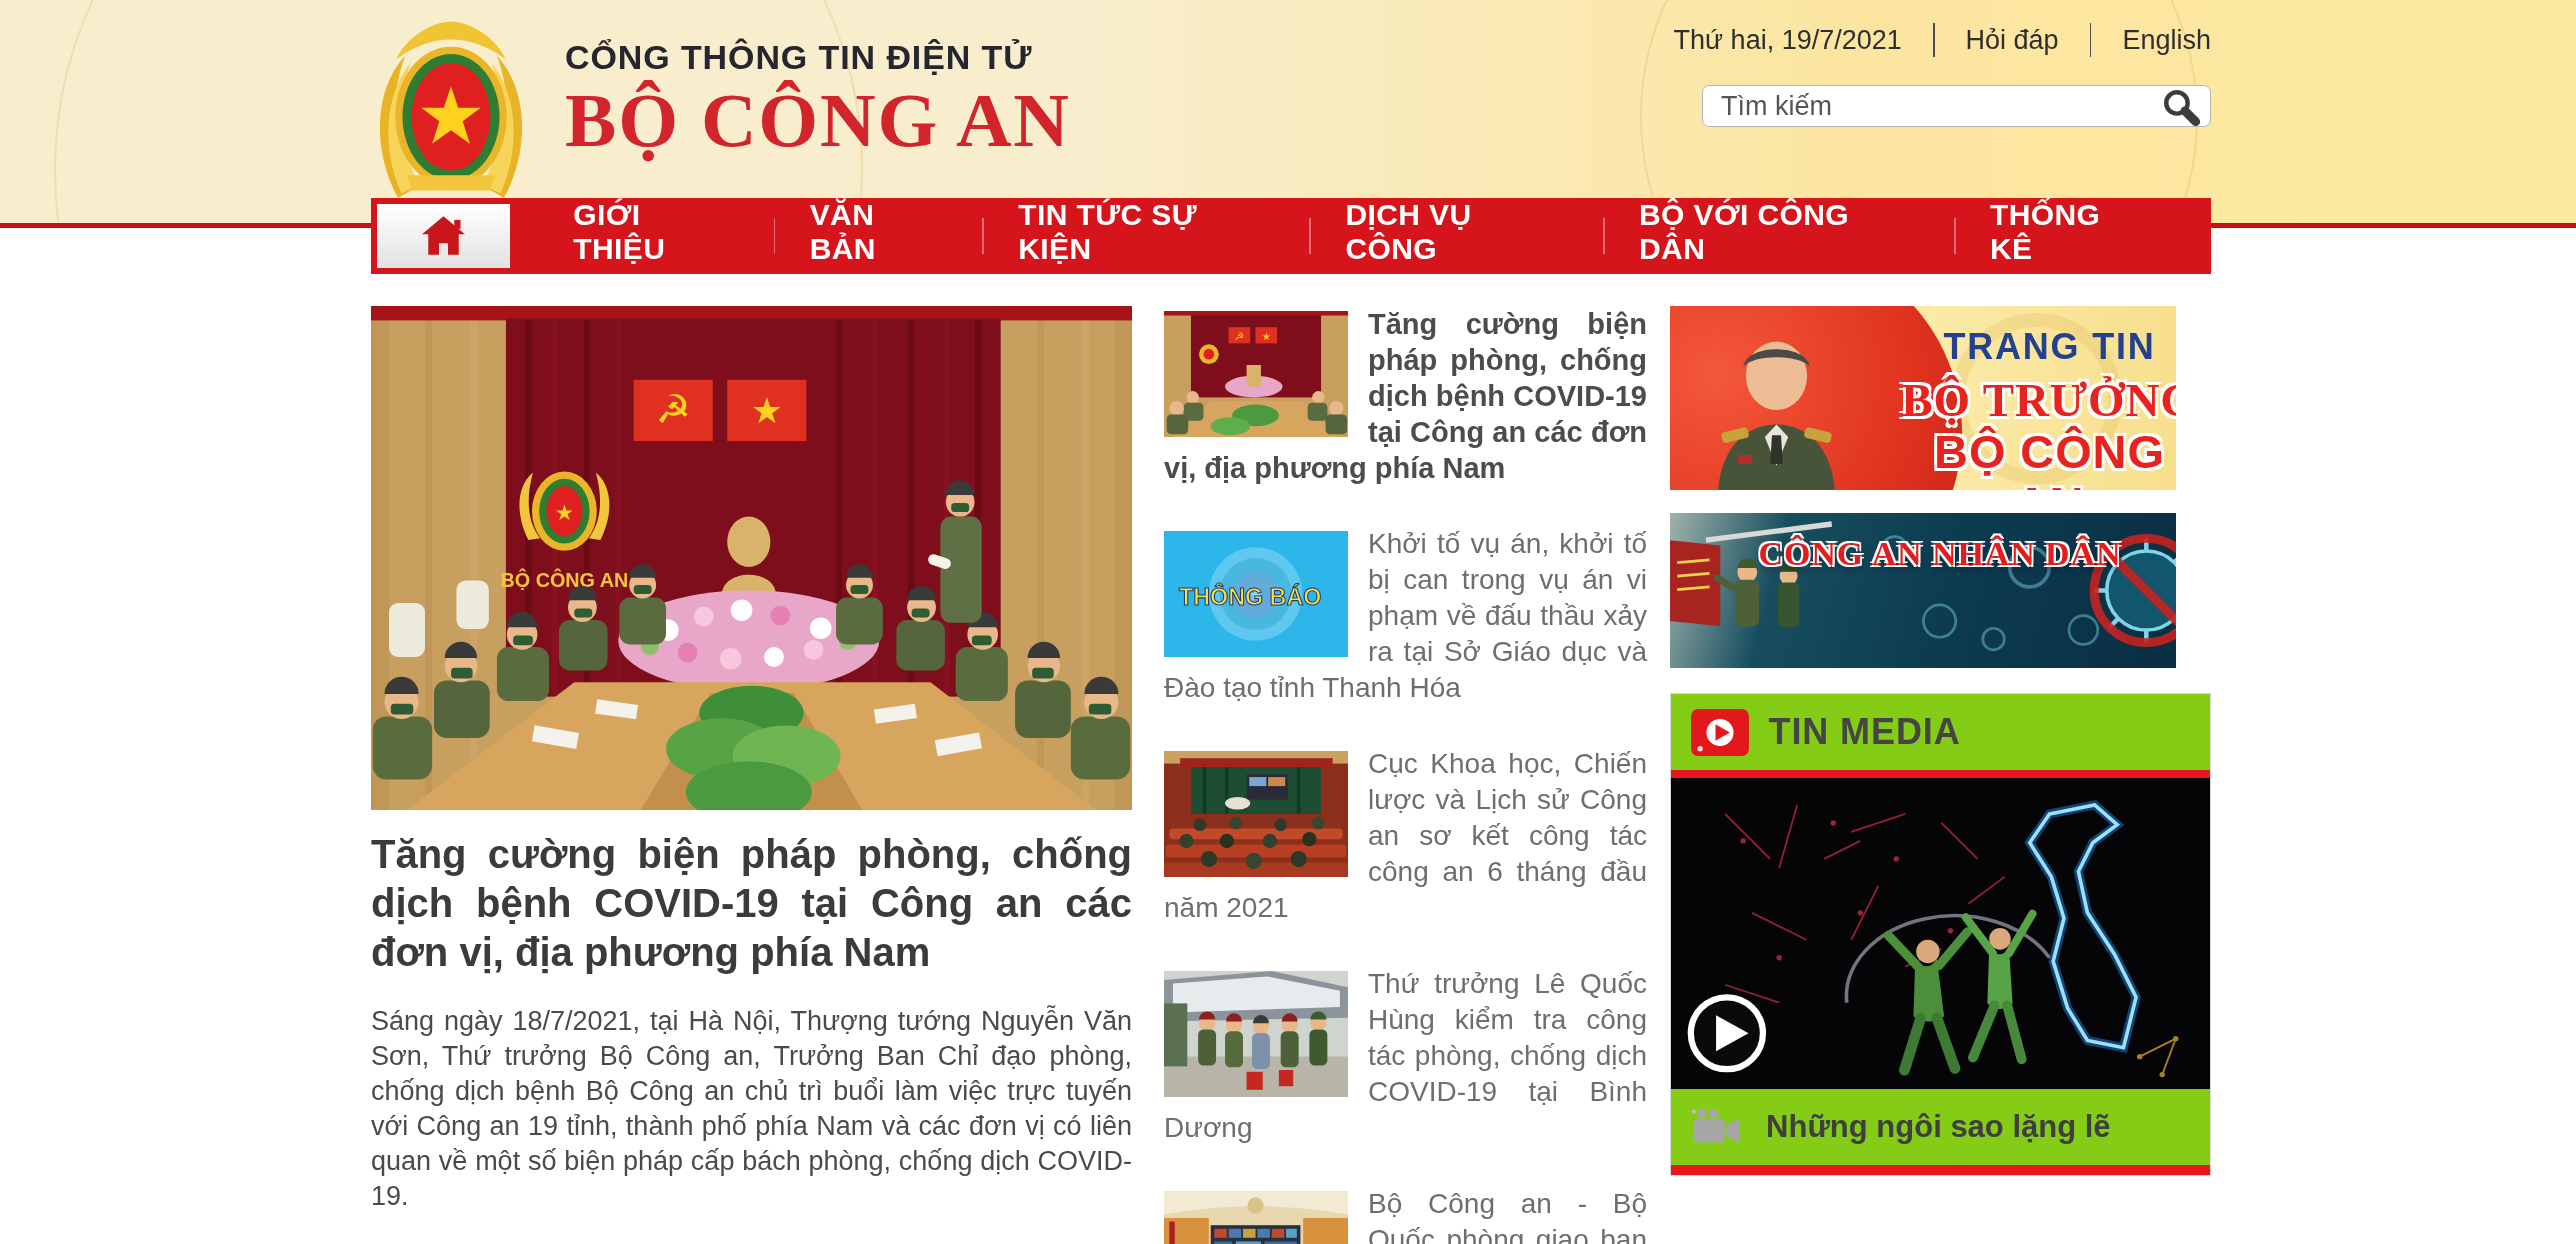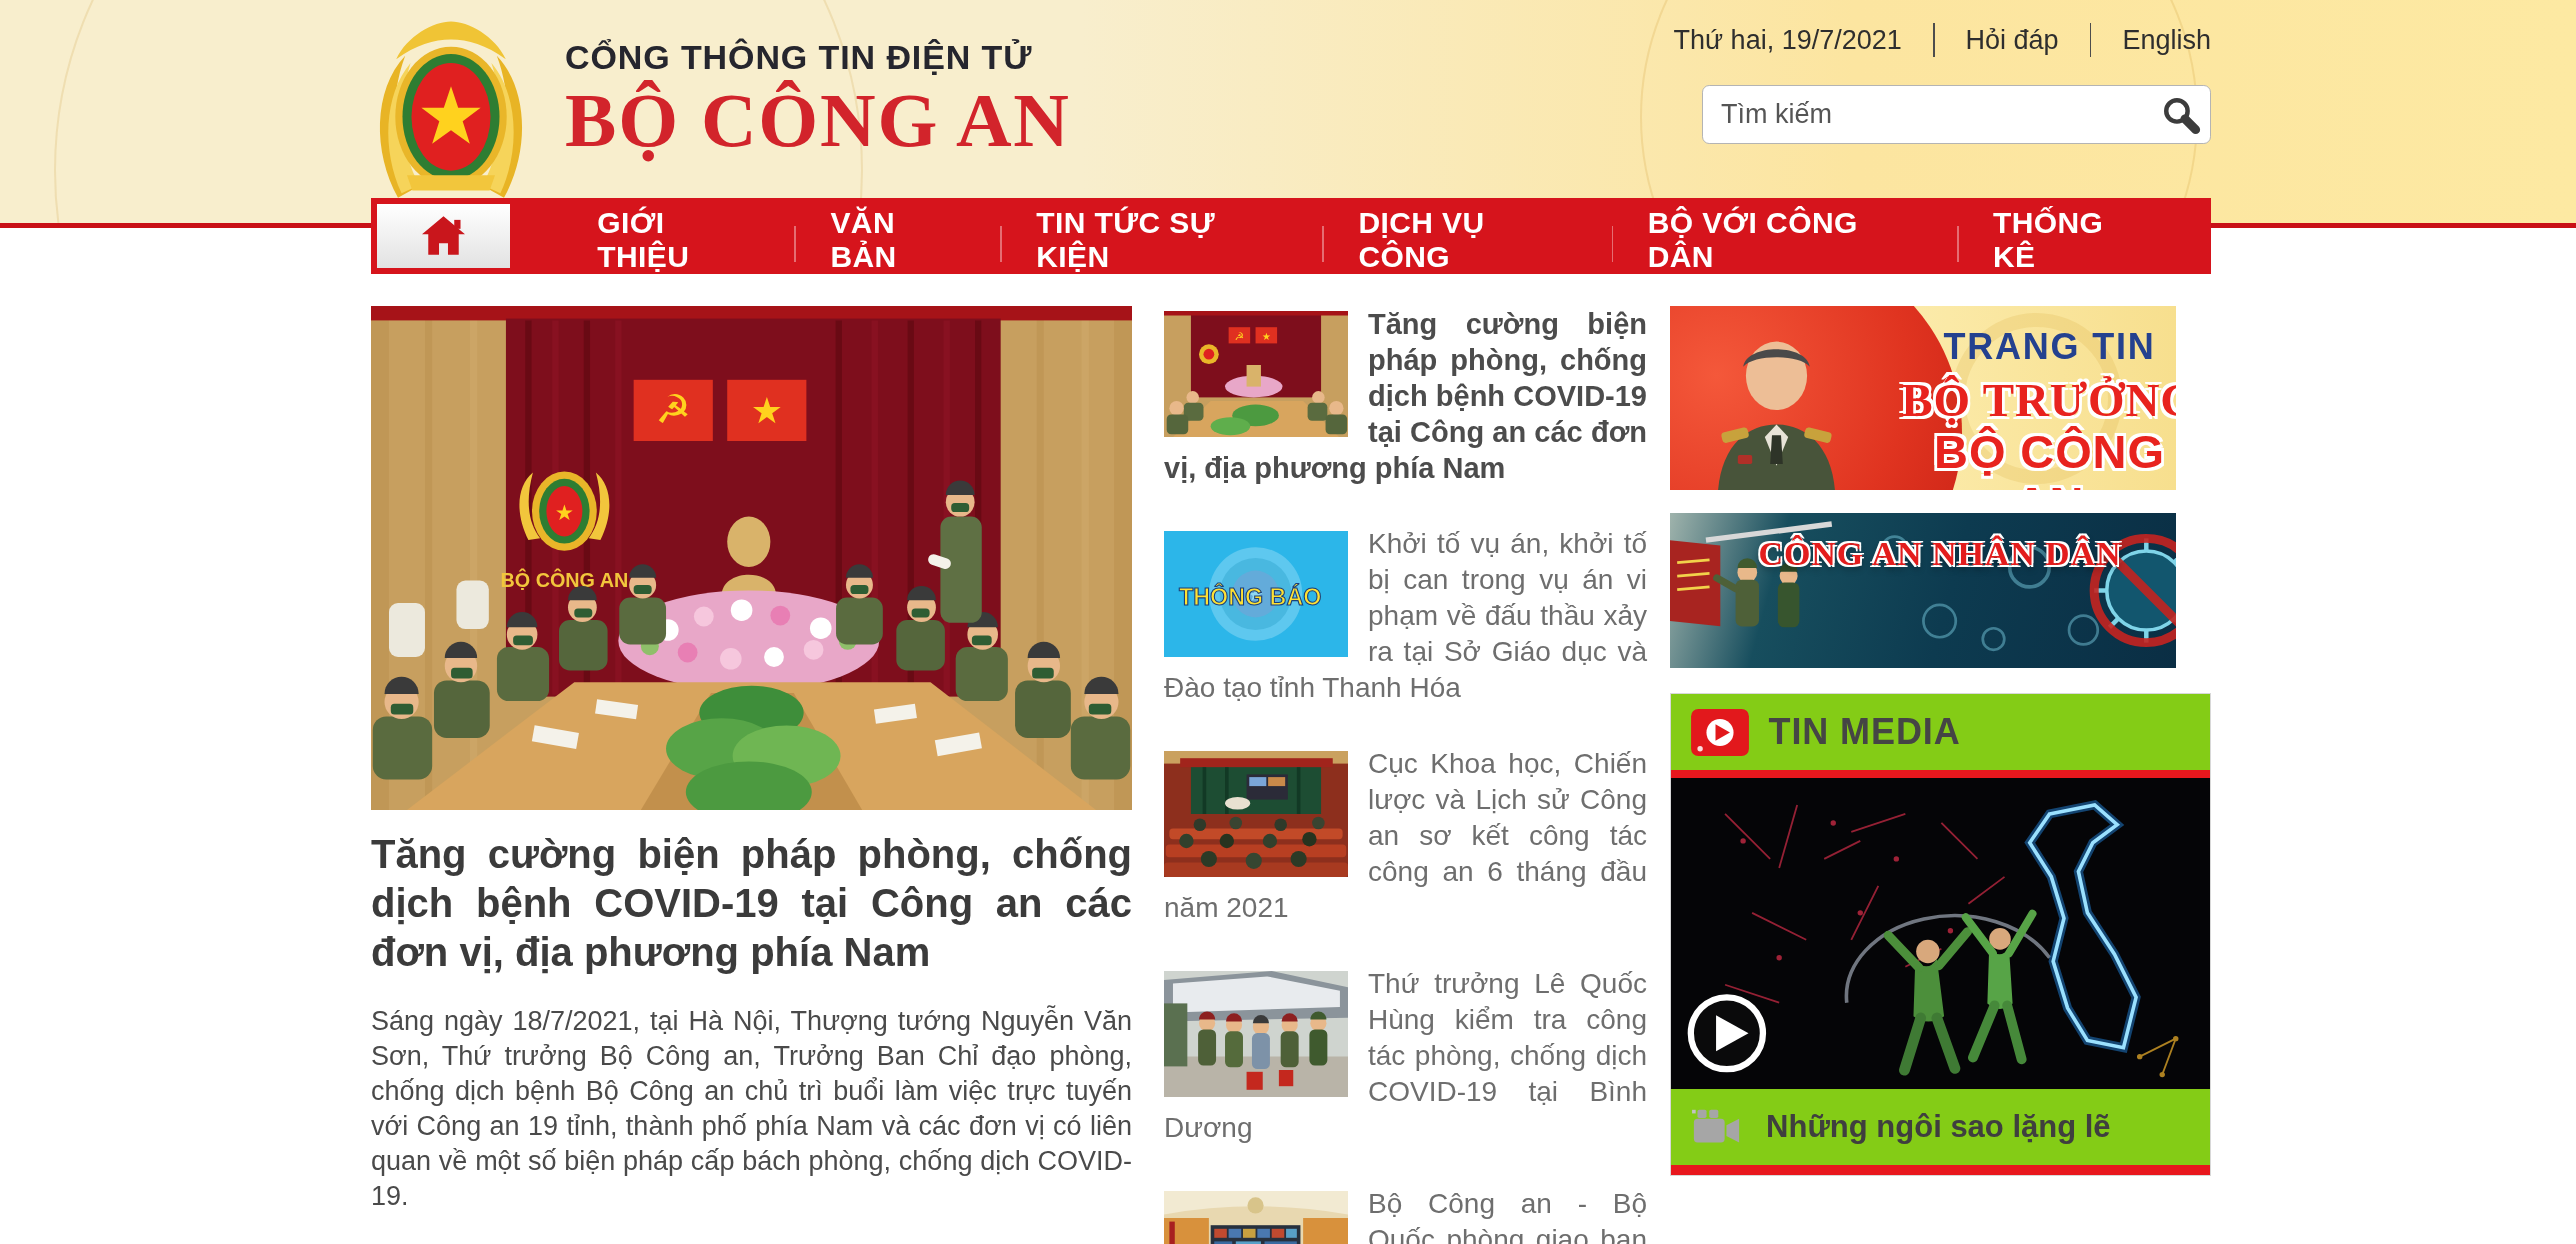--- a/index.html
+++ b/index.html
@@ -17,36 +17,36 @@
     border:2.7px solid rgba(210,160,60,.22); border-radius:50%; }
   .logo { position:absolute; left:371px; top:9px; width:160px; height:212px; }
   .site-titles { position:absolute; left:565px; top:38px; }
   .pretitle { font-size:34px; font-weight:bold; color:#26262e; letter-spacing:0.9px; }
   .main-title { margin-top:5.4px; font-family:"Liberation Serif", serif; font-weight:bold;
     font-size:77px; color:#d2242b; letter-spacing:1.8px; line-height:1; }
   .topbar { position:absolute; top:23.4px; right:365px; display:flex; align-items:center; gap:31px;
     font-size:27px; color:#2e2e2e; }
   .topbar .divider { width:1.8px; height:34px; background:#4d4d4d; }
   .topbar a { color:#2e2e2e; text-decoration:none; cursor:pointer; }
-  .search-box { position:absolute; top:85px; right:365px; width:509px; height:59px;
+  .search-box { position:absolute; top:85px; right:365px; width:509px; height:42px;
     background:#ffffff; border:1.8px solid #b4b4b4; border-radius:7.2px;
     display:flex; align-items:center; }
   .search-box input { flex:1; border:none; outline:none; background:transparent;
     font-size:27px; color:#333; padding:0 18px; font-family:"Liberation Sans",sans-serif; }
   .search-box input::placeholder { color:#555; opacity:1; }
   .search-btn { width:59px; height:100%; display:flex; align-items:center; justify-content:center;
     cursor:pointer; background:none; border:none; }
 
   
   .main-nav { position:absolute; left:371px; top:198px; width:1840px; height:76px;
     background:#d6141c; display:flex; align-items:stretch; z-index:5; }
   .home-btn { width:133px; margin:6.3px 0 6.3px 6.3px; background:linear-gradient(#ffffff,#e2e2e2);
     display:flex; align-items:center; justify-content:center; cursor:pointer; }
-  .nav-menu { flex:1; display:flex; list-style:none; align-items:flex-end;
-    justify-content:space-between; padding:0 27px;margin-left:24px; }
+  .nav-menu { flex:1; display:flex; list-style:none; align-items:flex-start;
+    justify-content:space-between; padding:0 27px; }
   .nav-menu li { display:flex; align-items:center; padding:0 36px; position:relative; cursor:pointer; }
   .nav-menu li + li::before { content:""; position:absolute; left:0; top:20px; width:1.8px; height:36px;
     background:rgba(255,255,255,.38); }
   .nav-menu li span { color:#ffffff; font-weight:bold; font-size:30px; letter-spacing:0.4px; }
 
   
   .content { position:absolute; left:371px; top:306px; width:1840px; display:flex; }
   .col-left   { width:761px; }
   .col-mid    { width:483px; margin-left:32px; }
   .col-right  { width:541px; margin-left:22.5px; }

